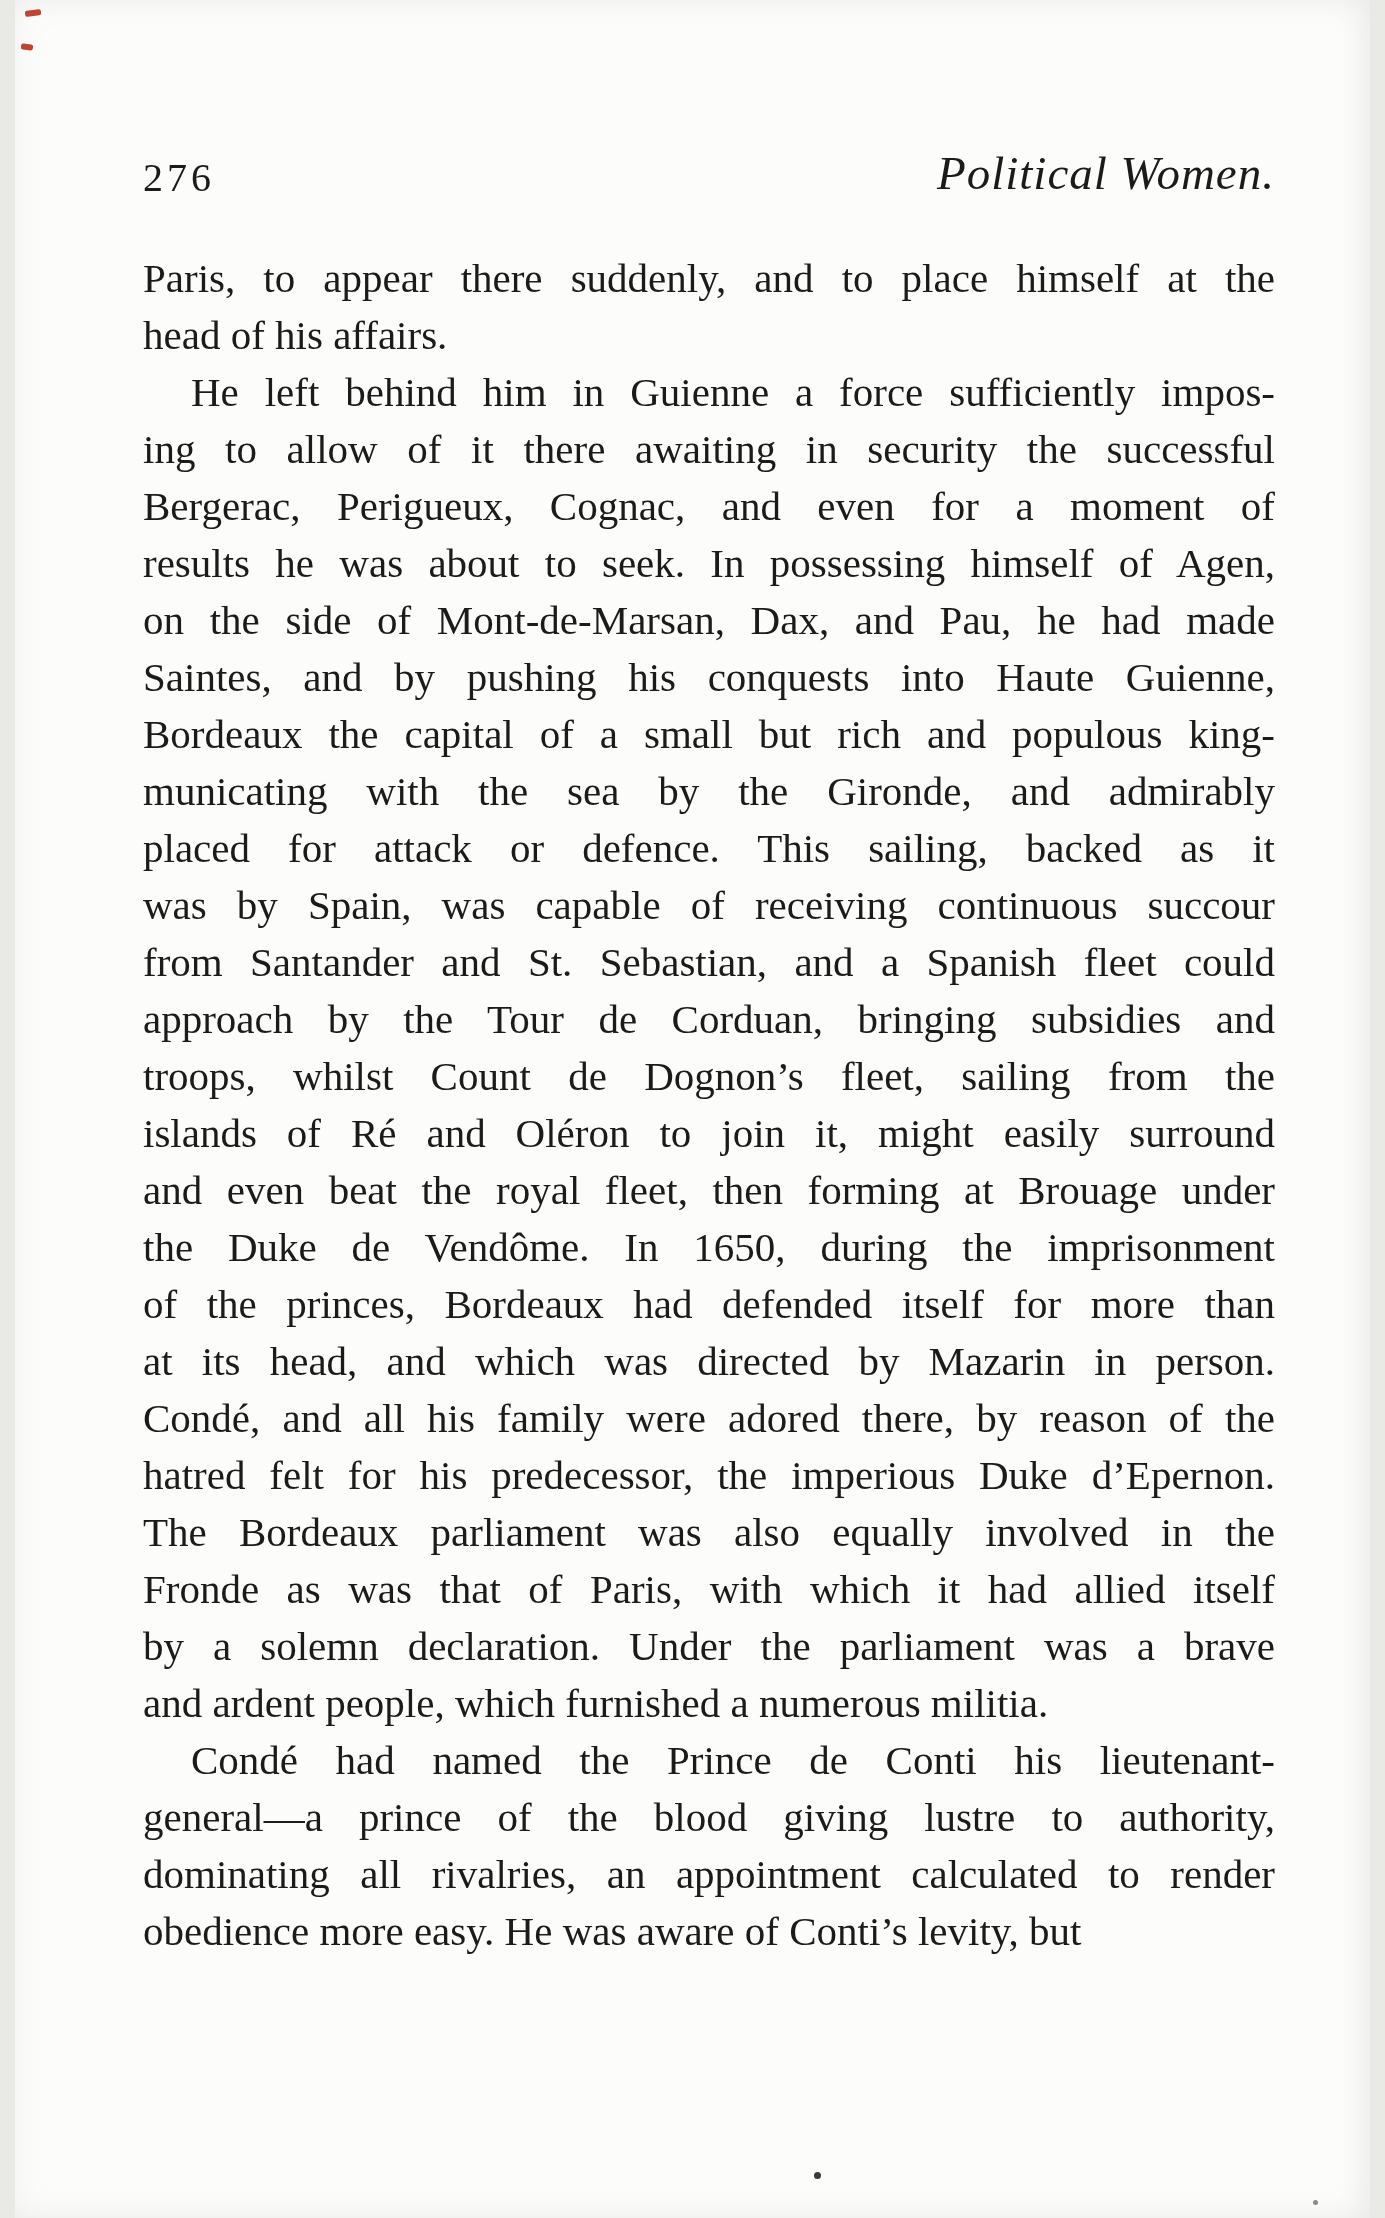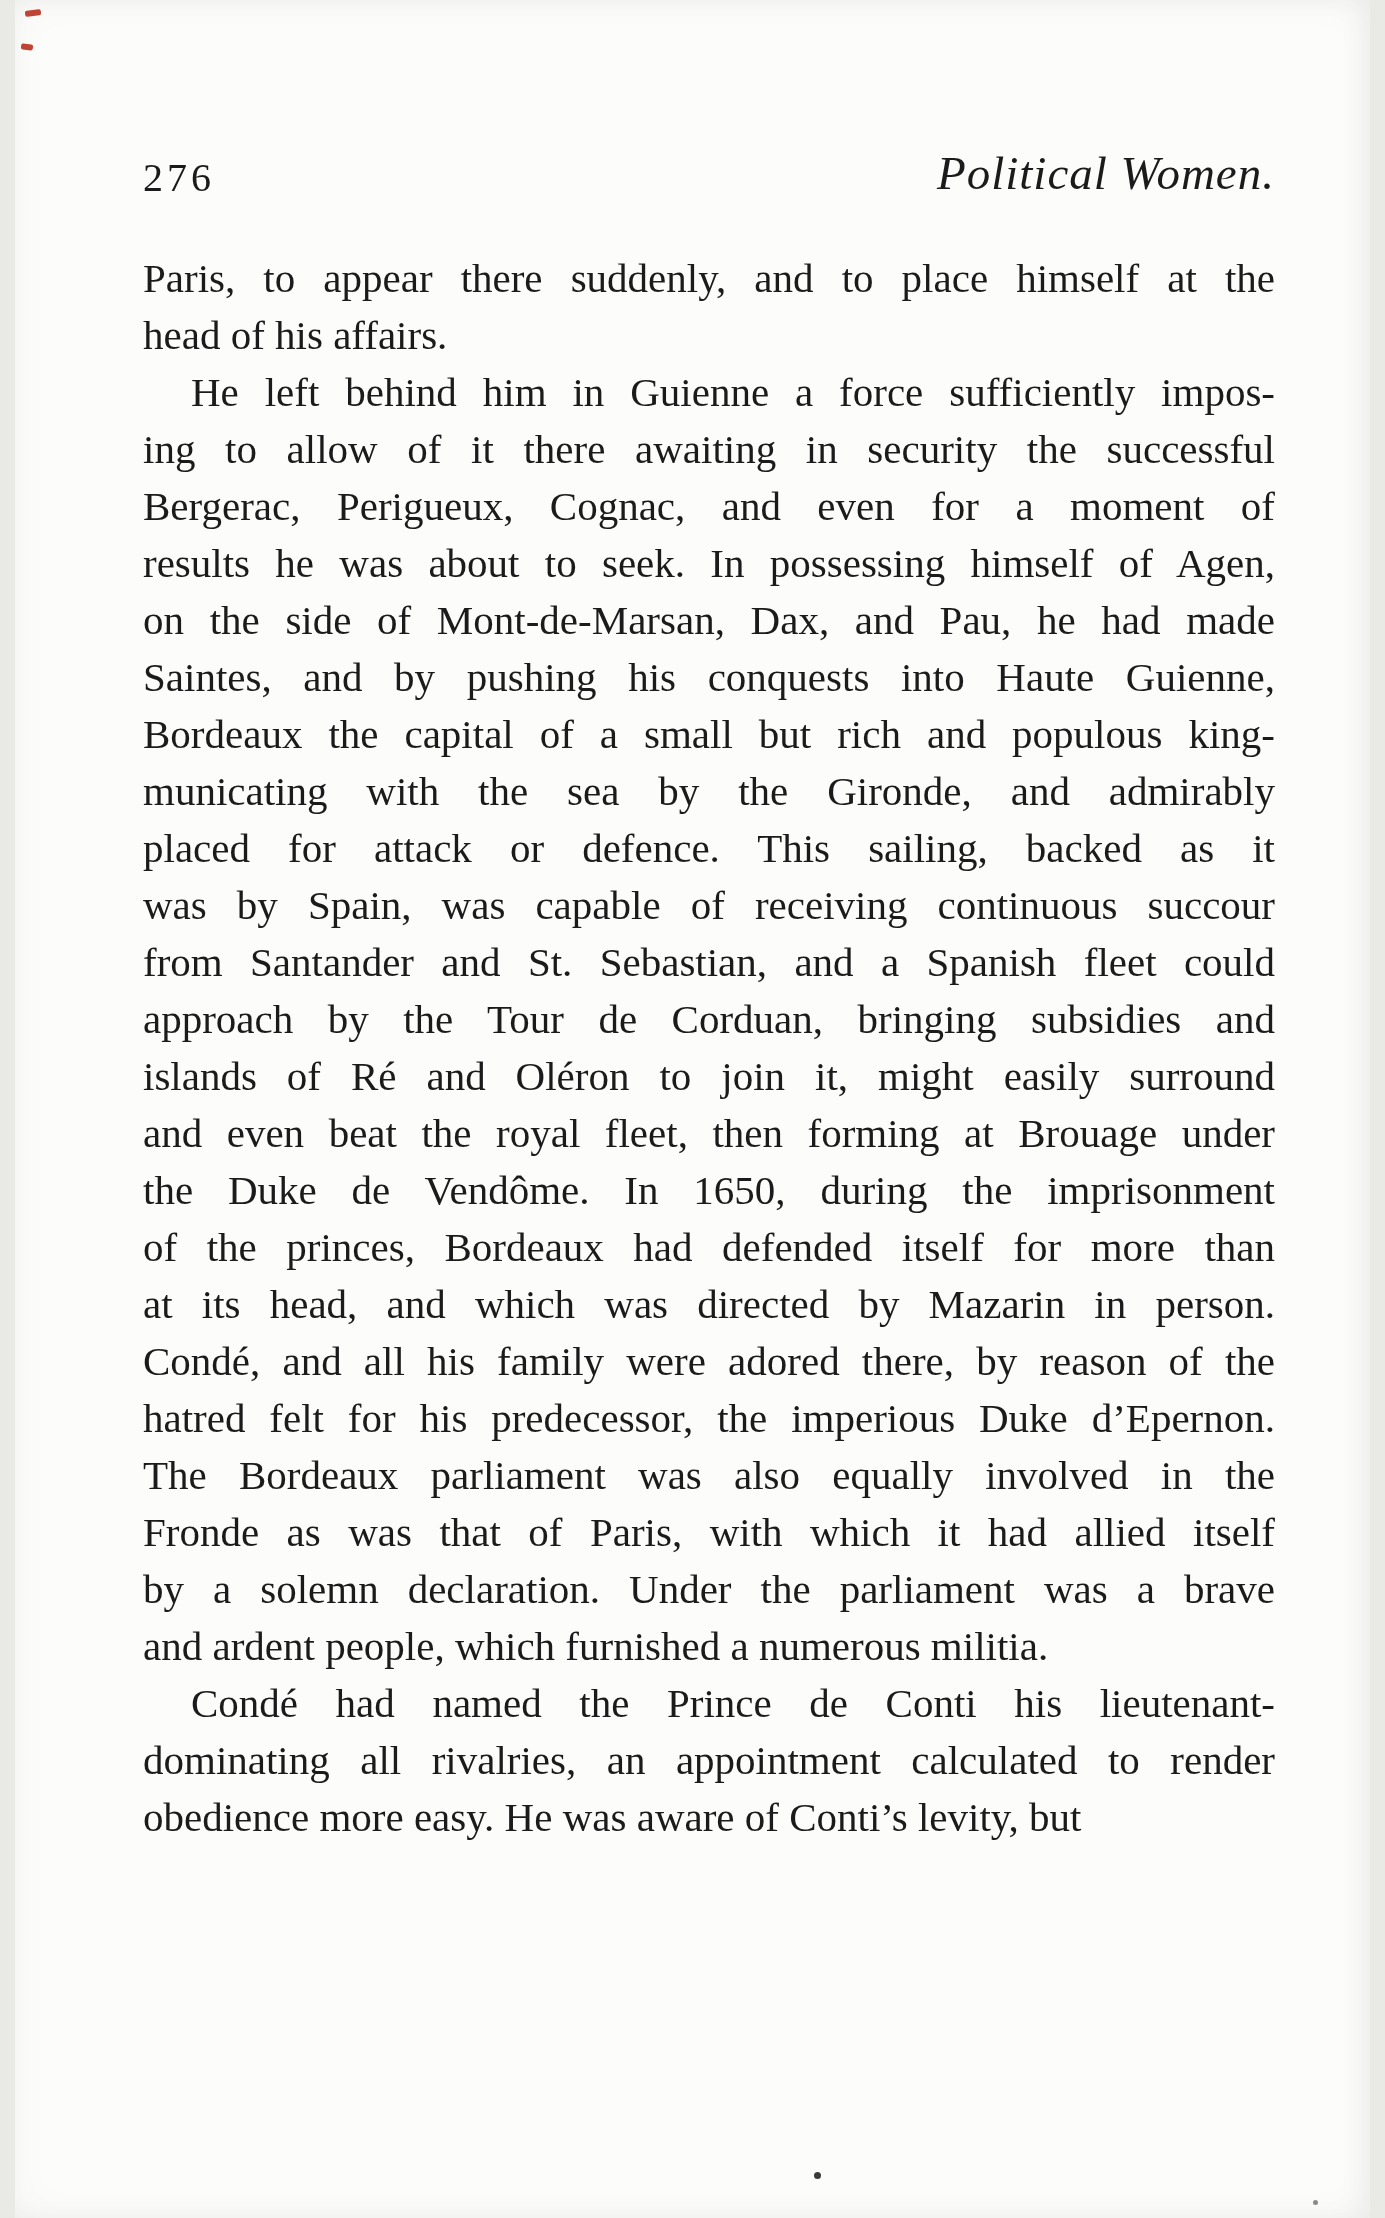--- a/index.html
+++ b/index.html
@@ -89,32 +89,34 @@
       <div class="line">Bergerac, Perigueux, Cognac, and even for a moment of</div>
       <div class="line">results he was about to seek. In possessing himself of Agen,</div>
       <div class="line">on the side of Mont-de-Marsan, Dax, and Pau, he had made</div>
       <div class="line">Saintes, and by pushing his conquests into Haute Guienne,</div>
       <div class="line">Bordeaux the capital of a small but rich and populous king-</div>
       <div class="line">municating with the sea by the Gironde, and admirably</div>
       <div class="line">placed for attack or defence.  This sailing, backed as it</div>
       <div class="line">was by Spain, was capable of receiving continuous succour</div>
       <div class="line">from Santander and St. Sebastian, and a Spanish fleet could</div>
       <div class="line">approach by the Tour de Corduan, bringing subsidies and</div>
+      <div class="line">troops, whilst Count de Dognon’s fleet, sailing from the</div>
       <div class="line">islands of Ré and Oléron to join it, might easily surround</div>
       <div class="line">and even beat the royal fleet, then forming at Brouage under</div>
       <div class="line">the Duke de Vendôme.  In 1650, during the imprisonment</div>
       <div class="line">of the princes, Bordeaux had defended itself for more than</div>
       <div class="line">at its head, and which was directed by Mazarin in person.</div>
       <div class="line">Condé, and all his family were adored there, by reason of the</div>
       <div class="line">hatred felt for his predecessor, the imperious Duke d’Epernon.</div>
       <div class="line">The Bordeaux parliament was also equally involved in the</div>
       <div class="line">Fronde as was that of Paris, with which it had allied itself</div>
       <div class="line">by a solemn declaration.  Under the parliament was a brave</div>
       <div class="line last">and ardent people, which furnished a numerous militia.</div>
       <div class="line indent">Condé had named the Prince de Conti his lieutenant-</div>
+      <div class="line">general—a prince of the blood giving lustre to authority,</div>
       <div class="line">dominating all rivalries, an appointment calculated to render</div>
       <div class="line last">obedience more easy.  He was aware of Conti’s levity, but</div>
     </div>
 
   <div class="artifact-dot d1"></div>
   <div class="artifact-dot d2"></div>
 
 </div>
 
 </body></html>

